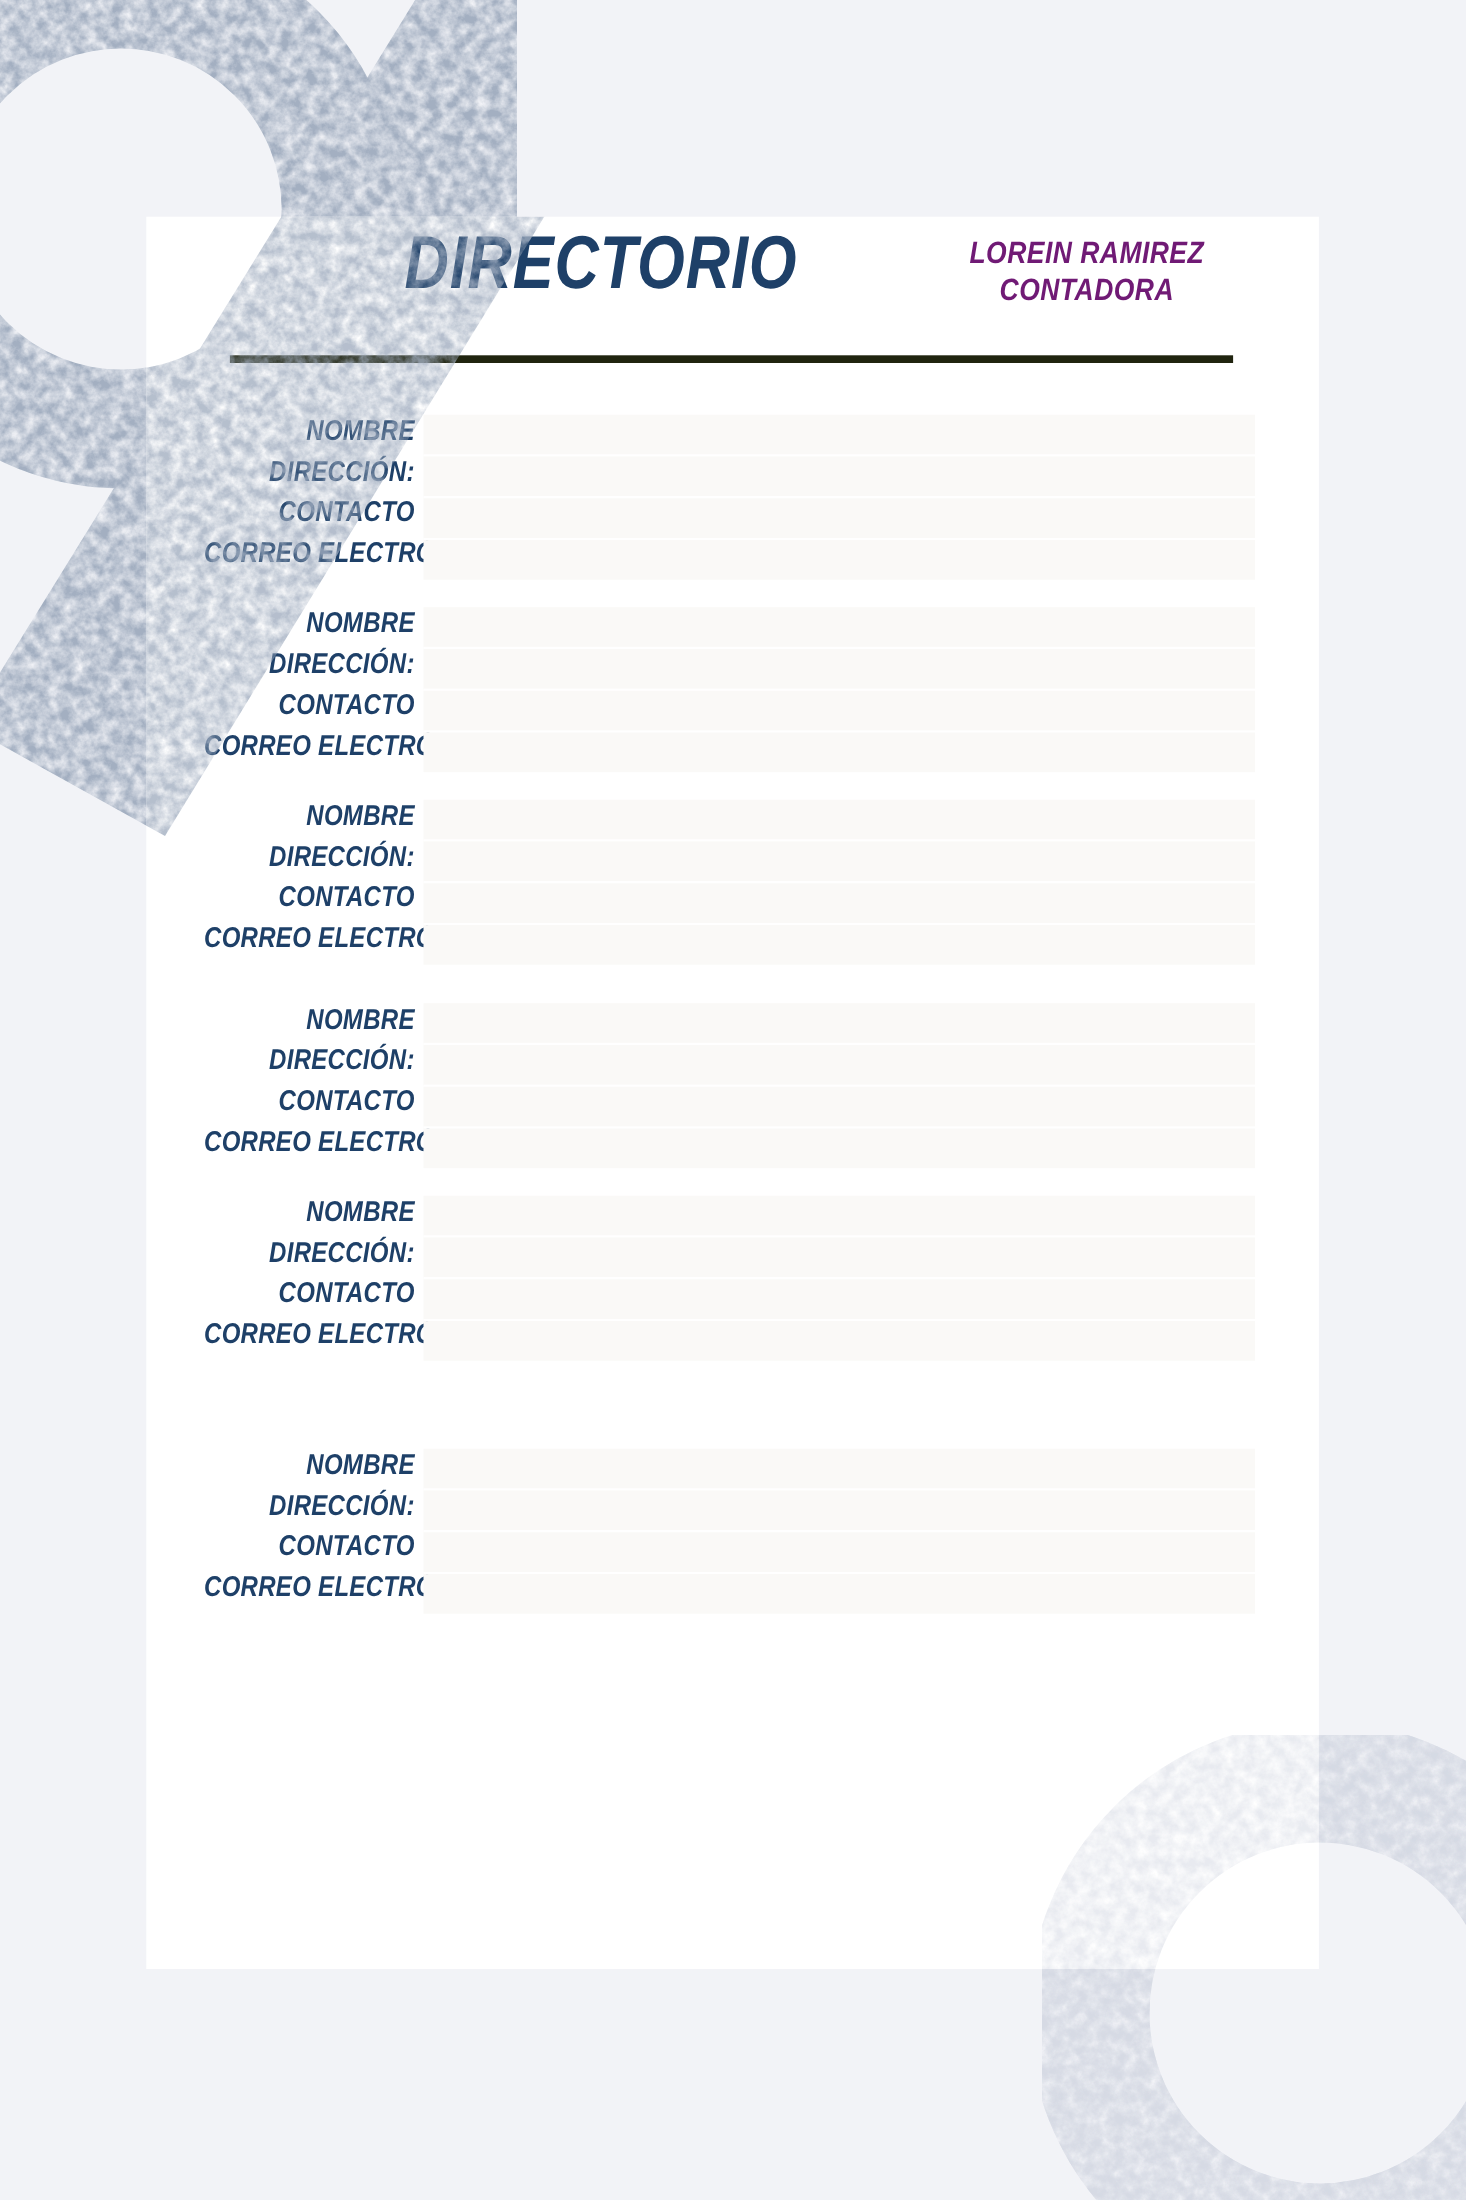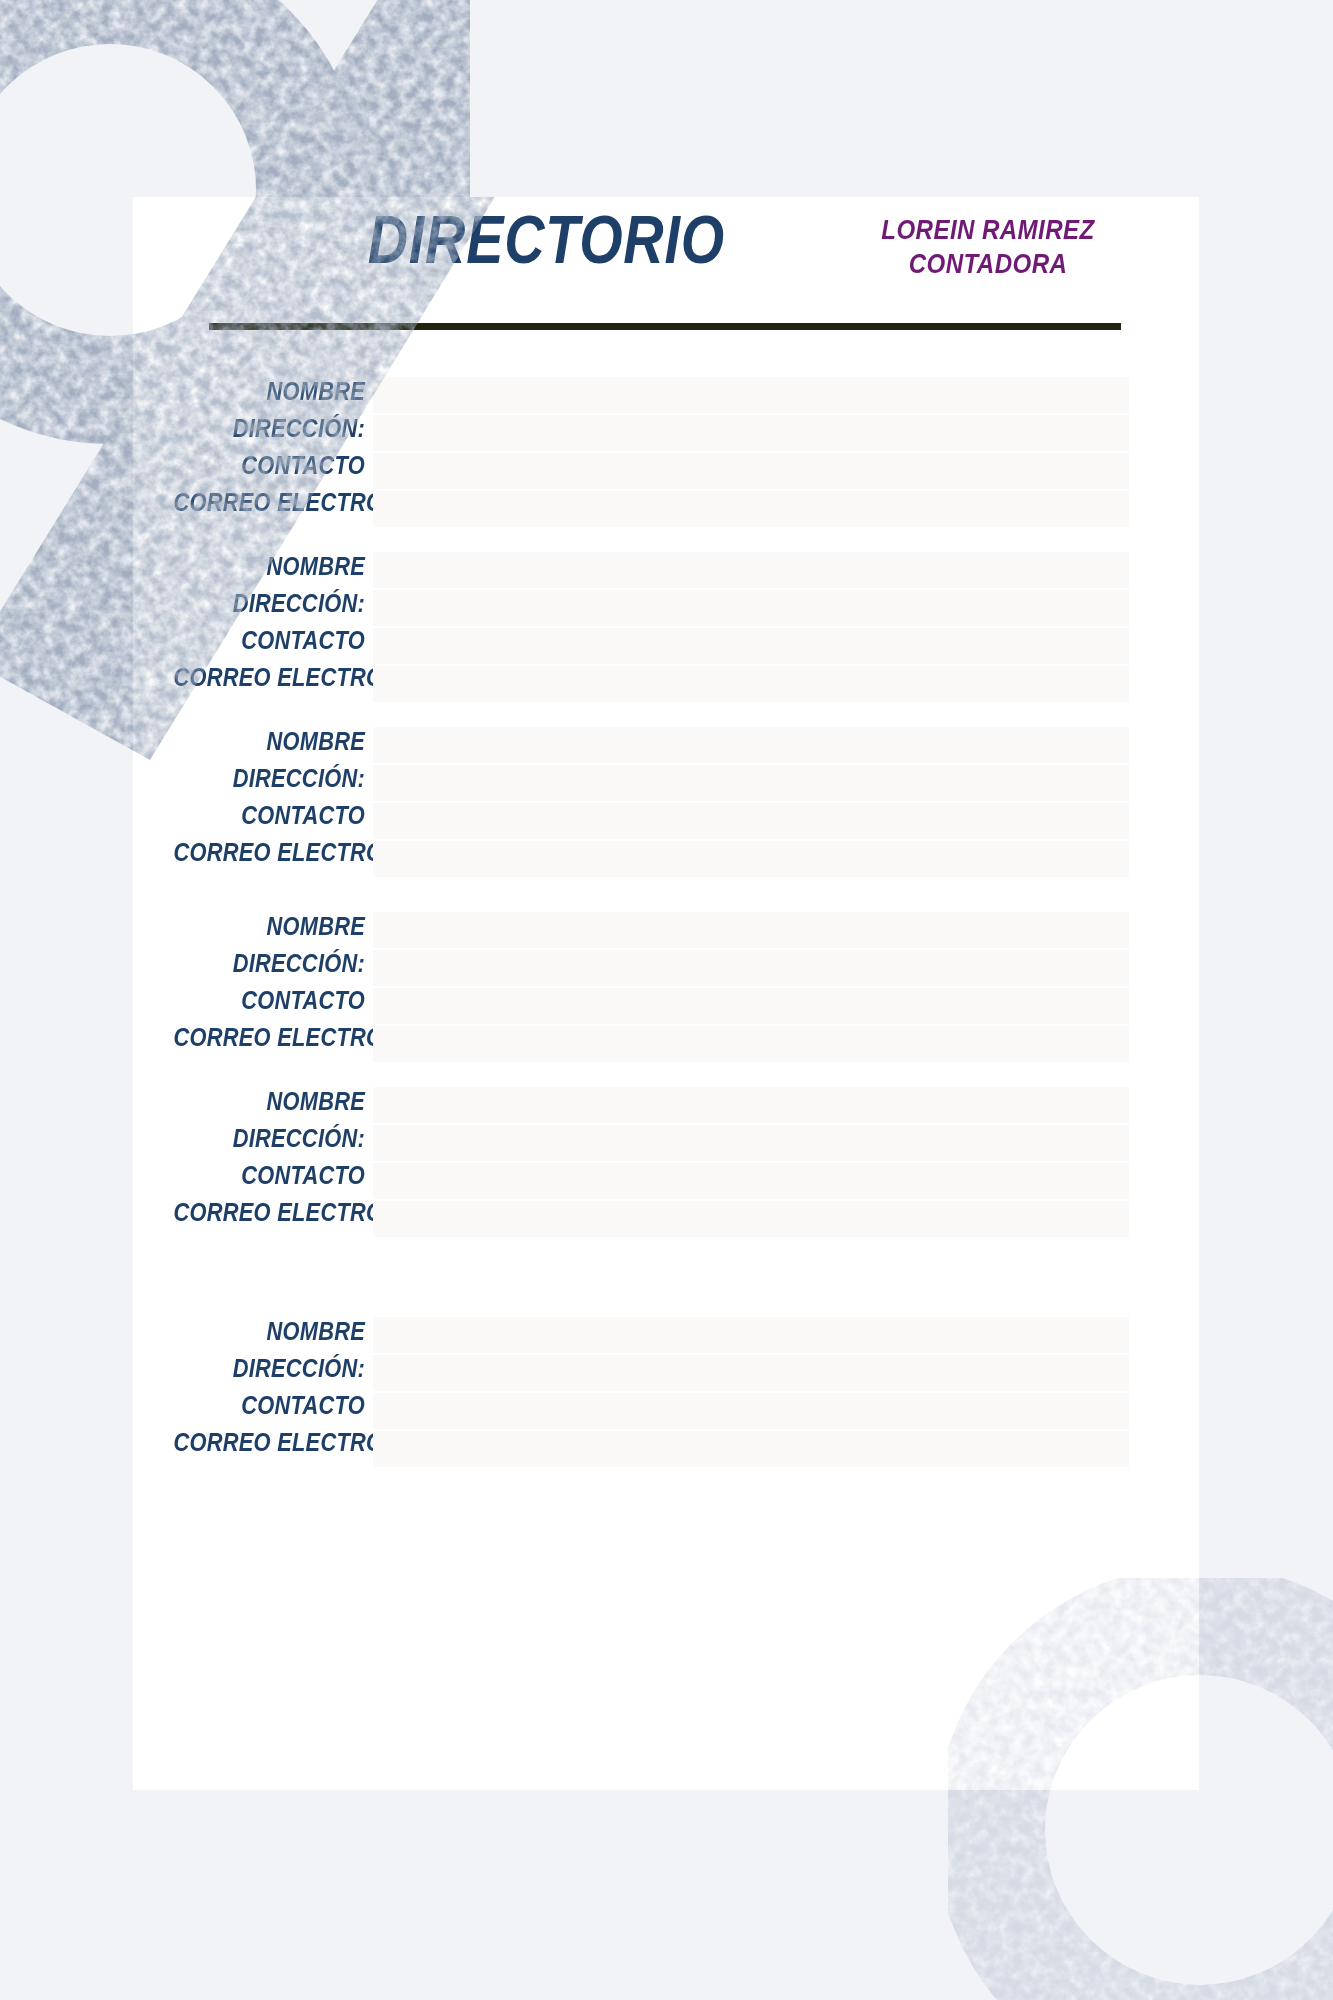--- a/index.html
+++ b/index.html
@@ -95,21 +95,21 @@
 
   
   .records {
     position: absolute;
     left: 0;
     top: 0;
     width: 1066px;
   }
   .record {
     position: absolute;
-    left: 4px;
+    left: 16px;
     width: 1066px;
     height: 155px;
   }
   .record .labels {
     position: absolute;
     left: 0;
     top: 0;
     width: 228px;
     text-align: right;
   }

